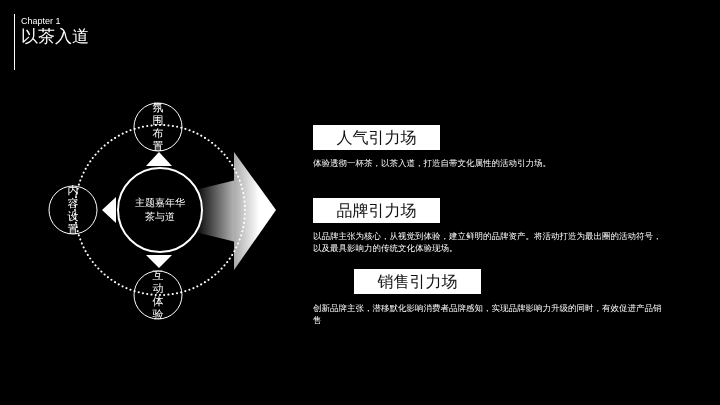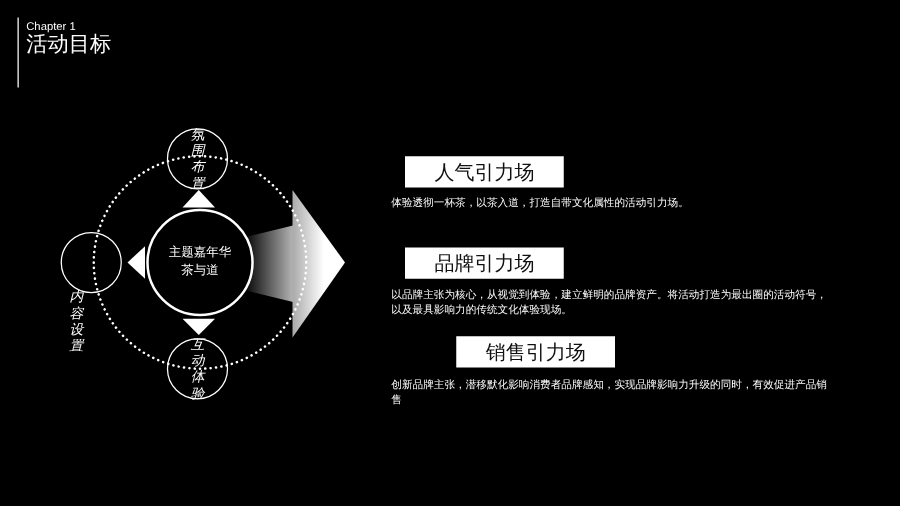--- a/index.html
+++ b/index.html
@@ -3,32 +3,32 @@
 <meta charset="utf-8">
 <style>
   html, body { margin:0; padding:0; }
   body { width:720px; height:405px; background:#000; position:relative; overflow:hidden;
          font-family:"DejaVu Sans", sans-serif; color:#fff; }
   .header { position:absolute; left:14px; top:14px; height:56px; border-left:1px solid #fff; padding-left:6px; }
   .chapter { font-family:"Liberation Sans", sans-serif; font-size:9px; line-height:10px; margin-top:2px; }
   .title-en { font-family:"Liberation Sans", sans-serif; font-size:19px; line-height:20px; margin-top:2px; letter-spacing:0.2px; }
   .title-cn { font-size:17px; line-height:20px; }
   svg.diagram { position:absolute; left:0; top:0; }
-  .circle-label { position:absolute; font-size:11px; line-height:13px; text-align:center; width:14px;font-style:italic; }
+  .circle-label { position:absolute; font-size:11px; line-height:13px; text-align:center; width:14px; }
   .center-label { position:absolute; left:118px; top:196px; width:84px; text-align:center; font-size:10px; line-height:14px; }
-  .box { position:absolute; left:324px; width:127px; height:25px; background:#fff; color:#111;
+  .box { position:absolute; left:313px; width:127px; height:25px; background:#fff; color:#111;
          font-size:16px; line-height:25px; text-align:center; }
   .desc { position:absolute; left:313px; width:355px; font-size:8.5px; line-height:12px; color:#fff; }
 </style>
 </head>
 <body>
 
 <div class="header">
   <div class="chapter">Chapter 1</div>
-  <div class="title-cn">活动目标</div>
+  <div class="title-cn">以茶入道</div>
 </div>
 
 <svg class="diagram" width="720" height="405">
   <defs>
     <linearGradient id="beam" x1="0" y1="0" x2="1" y2="0">
       <stop offset="0" stop-color="#000"></stop>
       <stop offset="1" stop-color="#bbb"></stop>
     </linearGradient>
     <linearGradient id="arrowhead" x1="0" y1="0" x2="1" y2="0">
       <stop offset="0" stop-color="#aaa"></stop>
@@ -47,21 +47,21 @@
   <circle cx="158" cy="127" r="24" fill="none" stroke="#fff" stroke-width="1"></circle>
   <circle cx="73" cy="210" r="24" fill="none" stroke="#fff" stroke-width="1"></circle>
   <circle cx="158" cy="295" r="24" fill="none" stroke="#fff" stroke-width="1"></circle>
 
   <polygon points="146,166 172,166 159,152" fill="#fff"></polygon>
   <polygon points="102,210 116,197 116,223" fill="#fff"></polygon>
   <polygon points="146,255 172,255 159,268" fill="#fff"></polygon>
 </svg>
 
 <div class="circle-label" style="left:151px;top:101px;">氛围布置</div>
-<div class="circle-label" style="left:54px;top:184px;margin-top:47px;">内容设置</div>
+<div class="circle-label" style="left:66px;top:184px;">内容设置</div>
 <div class="circle-label" style="left:151px;top:269px;text-align:center;">互动体验</div>
 
 <div class="center-label">
   <div>主题嘉年华</div>
   <div>茶与道</div>
 </div>
 
 <div class="box" style="top:125px;">人气引力场</div>
 <div class="desc" style="top:157px;">体验透彻一杯茶，以茶入道，打造自带文化属性的活动引力场。</div>
 

